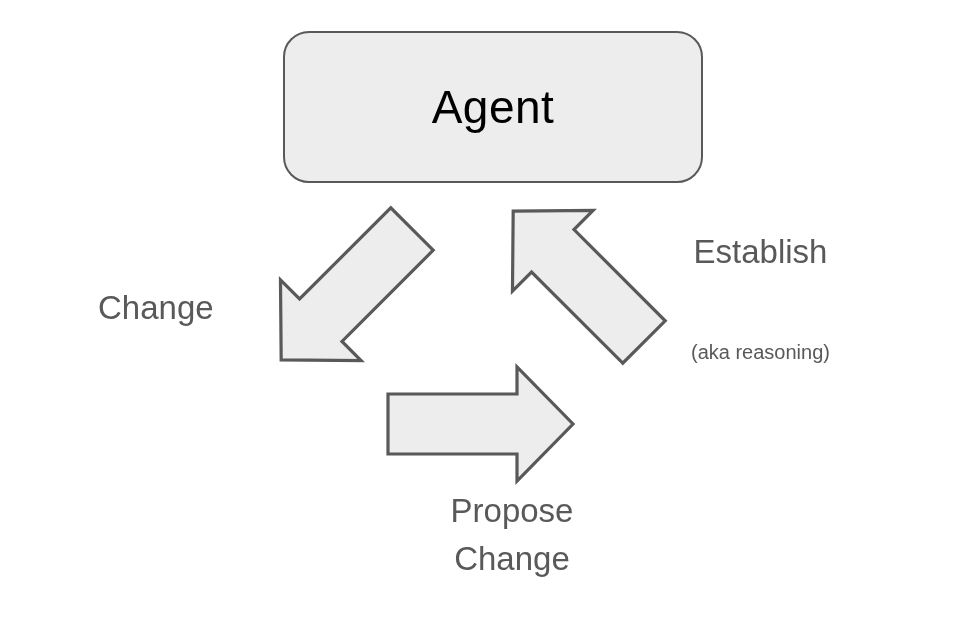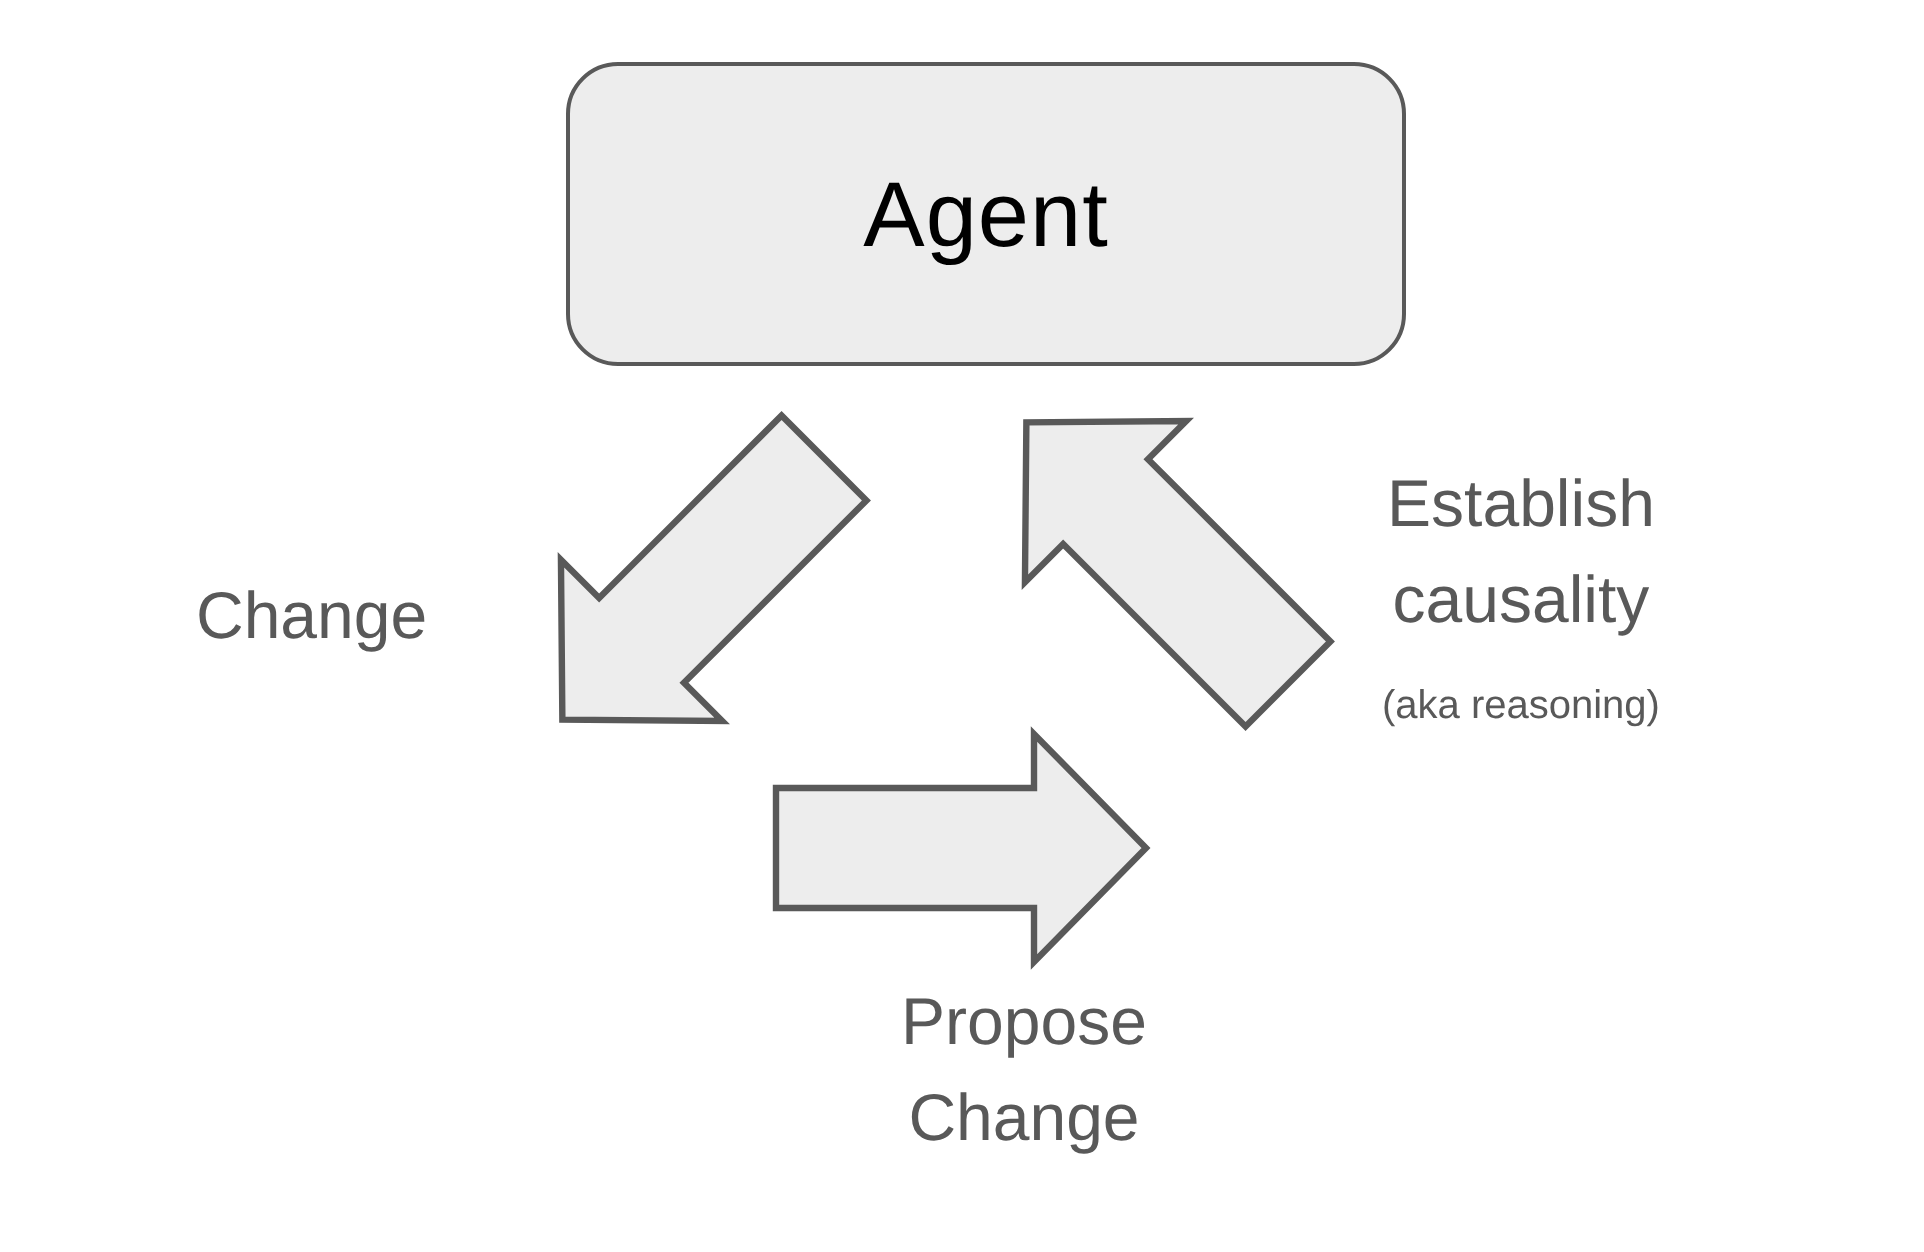--- a/index.html
+++ b/index.html
@@ -87,17 +87,17 @@
     <span>Change</span>
   </div>
 
   <div class="label label-measure">
     <span>Propose</span><br>
     <span>Change</span>
   </div>
 
   <div class="label label-establish">
     <span>Establish</span><br>
-    <span>causality</span><br>
+    <br>
     <span class="sub-label">(aka reasoning)</span>
   </div>
 
 </div>
 
 </body></html>

